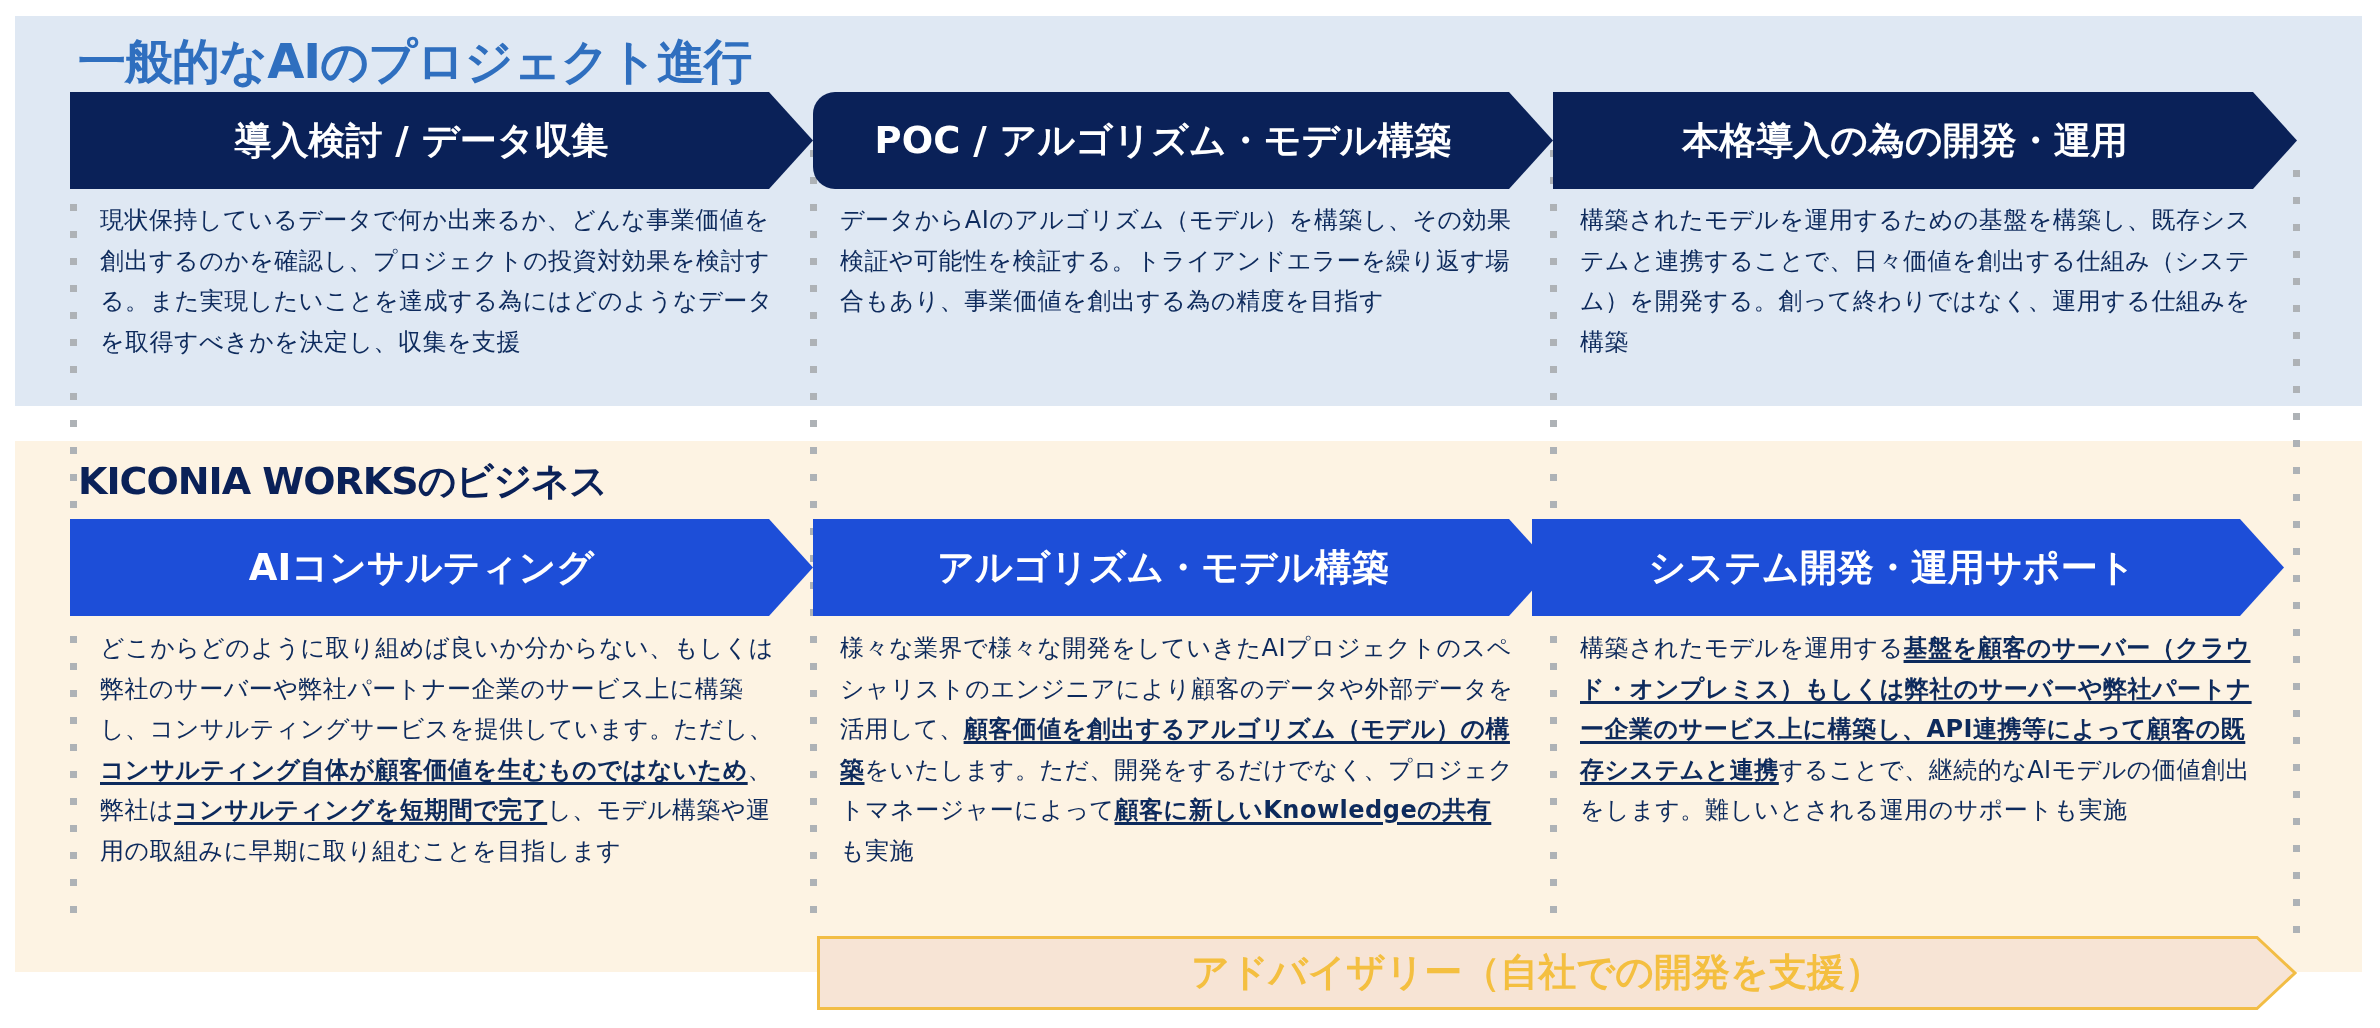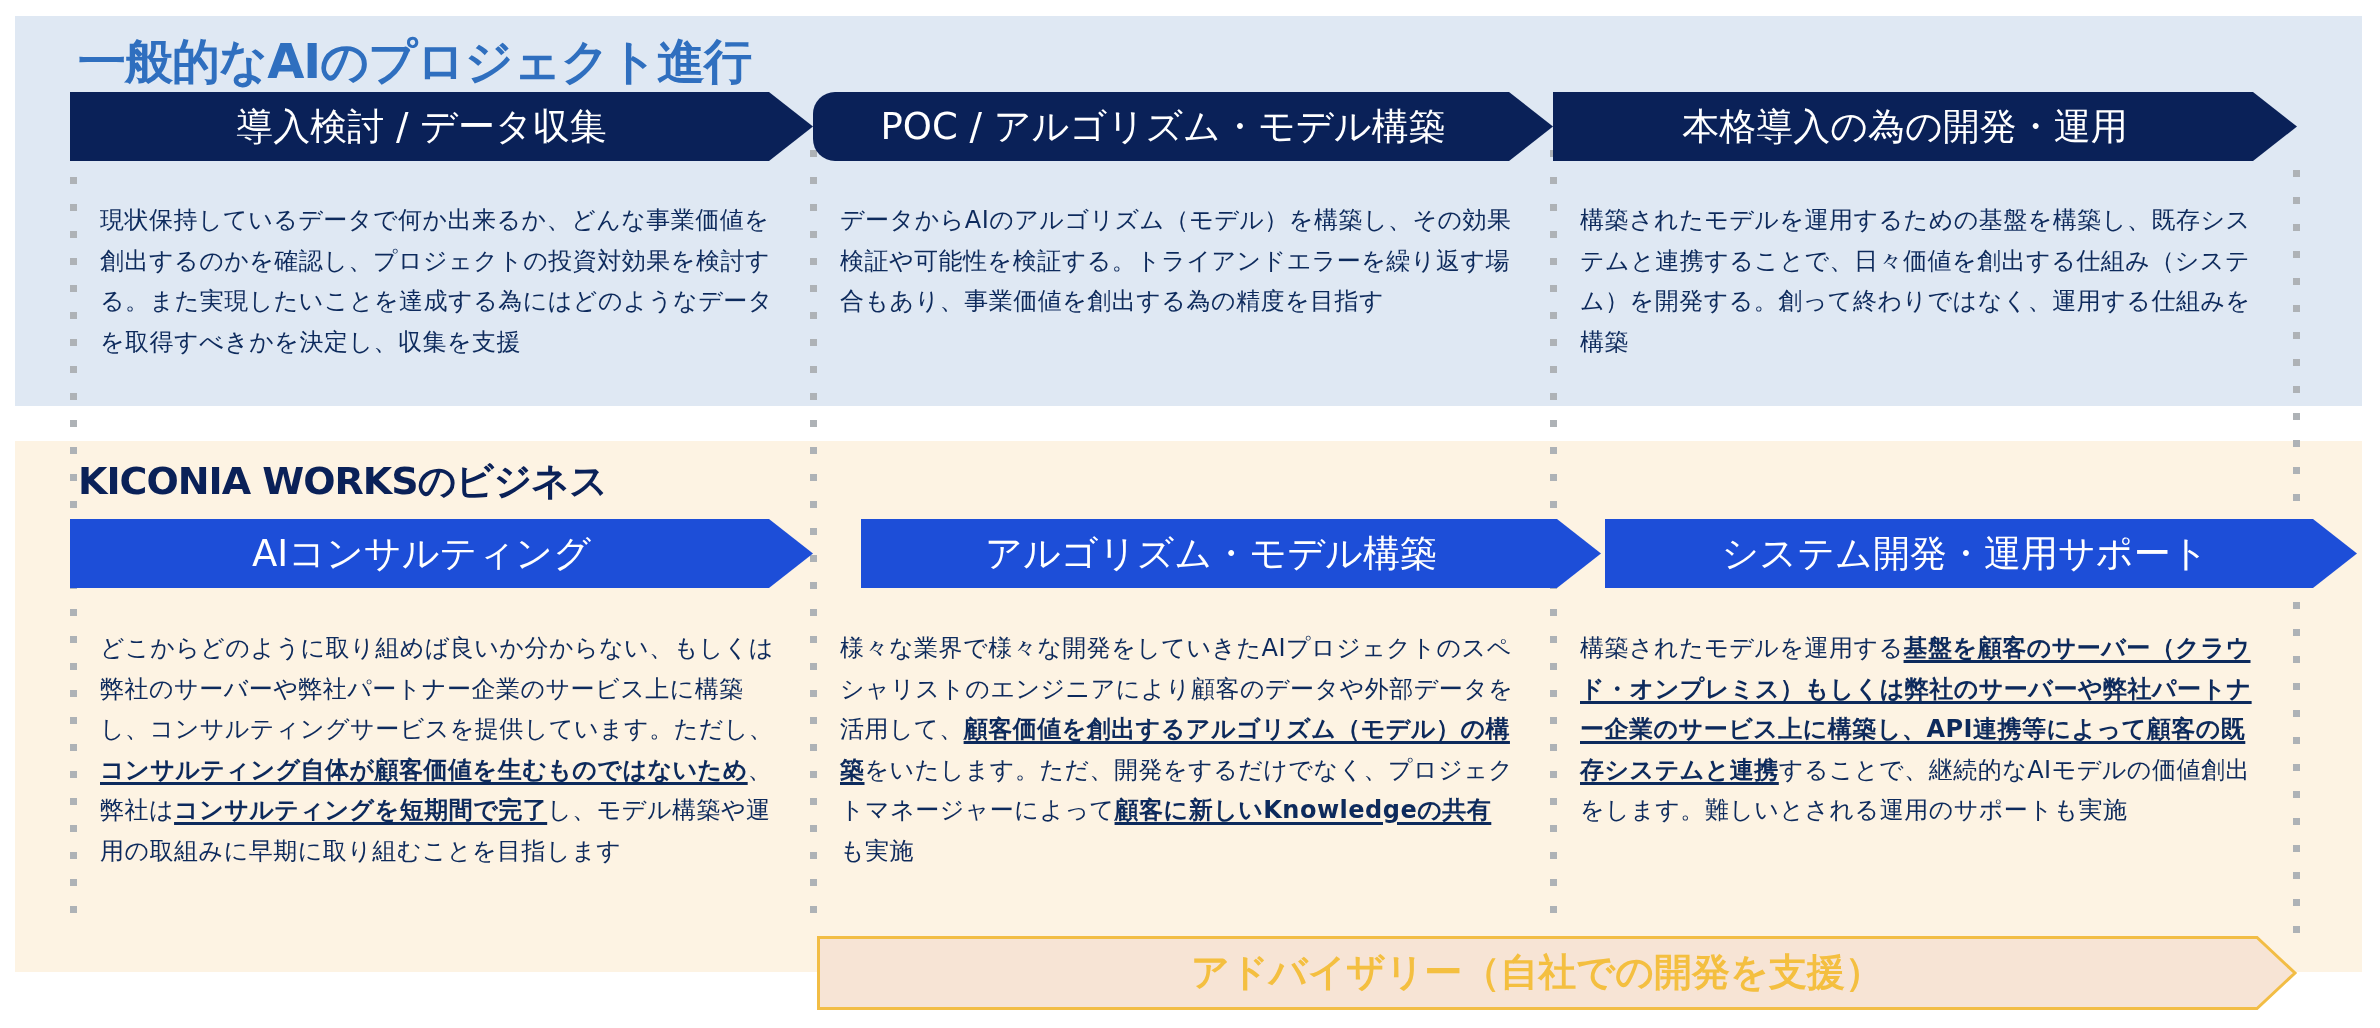--- a/index.html
+++ b/index.html
@@ -6,23 +6,23 @@
   body { width:2380px; height:1028px; position:relative; overflow:hidden;
          font-family:"DejaVu Sans","Liberation Sans",sans-serif; color:#0d2a5c; }
   .band { position:absolute; left:15px; width:2347px; }
   .band-top { top:16px; height:390px; background:#dfe8f3; }
   .band-bottom { top:441px; height:531px; background:#fdf3e3; }
   .section-title { position:absolute; left:78px; font-weight:bold; white-space:nowrap; }
   .title-top { top:30px; font-size:48px; color:#2f6fbf; letter-spacing:-1px; }
   .title-bottom { top:456px; font-size:38px; color:#0a2158; letter-spacing:-1px;text-align:center; }
   .vline { position:absolute; top:150px; height:775px; width:7px;
            background: repeating-linear-gradient(to bottom, #aeb2b6 0 7px, transparent 7px 27px); }
-  .arrow { position:absolute; height:69px; display:flex; align-items:center; justify-content:center;
+  .arrow { position:absolute; height:97px; display:flex; align-items:center; justify-content:center;
            clip-path: polygon(0 0, calc(100% - 44px) 0, 100% 50%, calc(100% - 44px) 100%, 0 100%);
-           color:#ffffff; font-size:37px; white-space:nowrap; }
+           color:#ffffff; font-size:37px; white-space:nowrap;font-weight:bold; }
   .arrow span { padding-right:40px; }
   .arrow-dark { top:92px; background:#0a2158; }
   .arrow-yellow { top:519px; background:#1d4ed8; }
   .body-text { position:absolute; width:675px; font-size:24px; line-height:40.5px;
                color:#0d2a5c; letter-spacing:0.5px; }
   .body-top { top:200px; }
   .body-bottom { top:628px; }
   .u { text-decoration:underline; text-decoration-thickness:3px; text-underline-offset:4px; font-weight:bold; }
   .advisory { position:absolute; left:817px; top:936px; width:1480px; height:73px; }
   .advisory svg { position:absolute; left:0; top:0; }
@@ -53,24 +53,24 @@
   <span>本格導入の為の開発・運用</span>
 </div>
 
 <div class="body-text body-top" style="left:100px;">現状保持しているデータで何か出来るか、どんな事業価値を創出するのかを確認し、プロジェクトの投資対効果を検討する。また実現したいことを達成する為にはどのようなデータを取得すべきかを決定し、収集を支援</div>
 <div class="body-text body-top" style="left:840px;">データからAIのアルゴリズム（モデル）を構築し、その効果検証や可能性を検証する。トライアンドエラーを繰り返す場合もあり、事業価値を創出する為の精度を目指す</div>
 <div class="body-text body-top" style="left:1580px;">構築されたモデルを運用するための基盤を構築し、既存システムと連携することで、日々価値を創出する仕組み（システム）を開発する。創って終わりではなく、運用する仕組みを構築</div>
 
 <div class="arrow arrow-yellow" style="left:70px; width:743px;">
   <span>AIコンサルティング</span>
 </div>
-<div class="arrow arrow-yellow" style="left:813px; width:740px;margin-left:48px;">
+<div class="arrow arrow-yellow" style="left:813px; width:740px;">
   <span>アルゴリズム・モデル構築</span>
 </div>
-<div class="arrow arrow-yellow" style="left:1605px; width:744px;padding-left:8px;">
+<div class="arrow arrow-yellow" style="left:1532px; width:744px;padding-left:8px;">
   <span>システム開発・運用サポート</span>
 </div>
 
 <div class="body-text body-bottom" style="left:100px;">
   <span>どこからどのように取り組めば良いか分からない、もしくは弊社のサーバーや弊社パートナー企業のサービス上に構築し、コンサルティングサービスを提供しています。ただし、</span><span class="u">コンサルティング自体が顧客価値を生むものではないため</span><span>、弊社は</span><span class="u">コンサルティングを短期間で完了</span><span>し、モデル構築や運用の取組みに早期に取り組むことを目指します</span>
 </div>
 <div class="body-text body-bottom" style="left:840px;">
   <span>様々な業界で様々な開発をしていきたAIプロジェクトのスペシャリストのエンジニアにより顧客のデータや外部データを活用して、</span><span class="u">顧客価値を創出するアルゴリズム（モデル）の構築</span><span>をいたします。ただ、開発をするだけでなく、プロジェクトマネージャーによって</span><span class="u">顧客に新しいKnowledgeの共有</span><span>も実施</span>
 </div>
 <div class="body-text body-bottom" style="left:1580px;">

